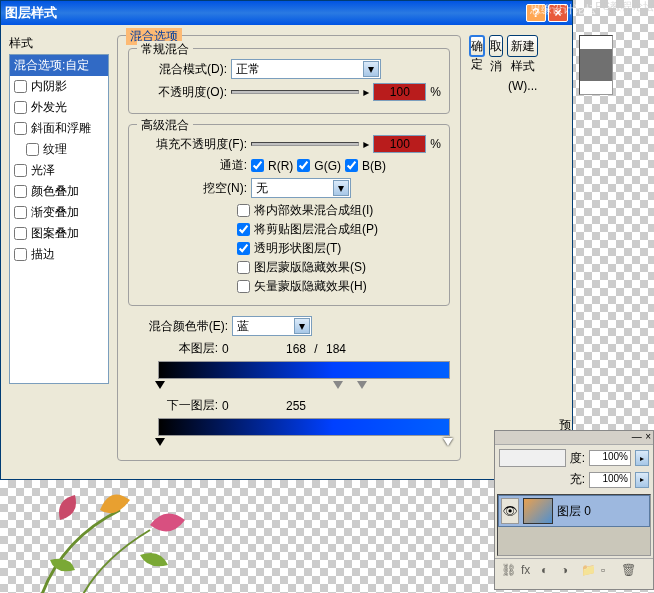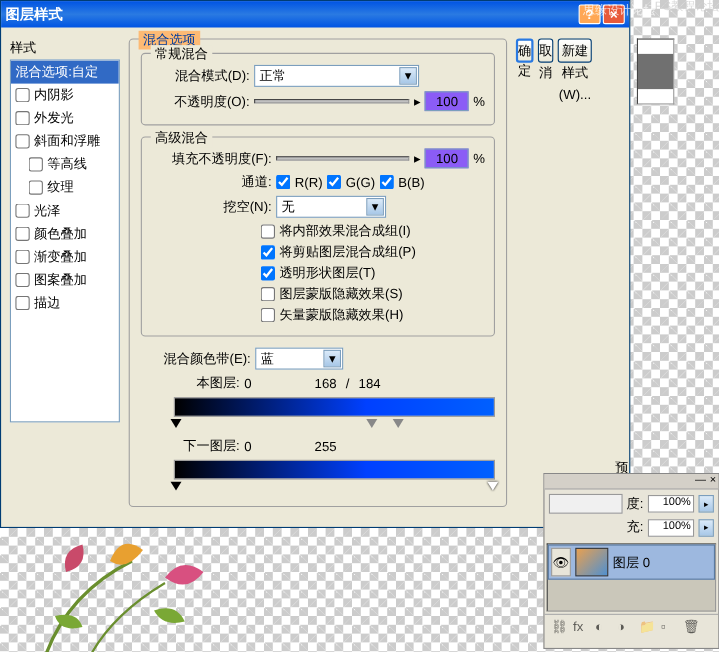--- a/index.html
+++ b/index.html
@@ -24,21 +24,21 @@
 .main-panel { flex: 1; }
 .fieldset { border: 1px solid #a0a0a0; border-radius: 4px; padding: 8px 10px 10px; margin-bottom: 8px; position: relative; }
 .fieldset-title { position: absolute; top: -8px; left: 8px; background: #fdba74; padding: 0 4px; color: #003c9e; }
 .sub-fieldset { border: 1px solid #a0a0a0; border-radius: 4px; padding: 6px 8px 8px; margin-top: 4px; position: relative; }
 .sub-title { position: absolute; top: -8px; left: 8px; background: #ece9d8; padding: 0 4px; }
 .row { display: flex; align-items: center; margin: 4px 0; gap: 4px; }
 .row label { text-align: right; }
 .combo { border: 1px solid #7b9ebd; background: #fff; height: 20px; display: flex; align-items: center; padding: 0 4px; position: relative; }
 .combo-arrow { position: absolute; right: 1px; top: 1px; width: 16px; height: 16px; background: linear-gradient(#dbeaf9,#a7c7e7); border: 1px solid #7b9ebd; display: flex; align-items: center; justify-content: center; }
 .slider-track { flex: 1; height: 4px; background: #c0c0c0; border: 1px inset #999; }
-.num-input { width: 40px; height: 18px; border: 1px solid #7b9ebd; background: #8b5cf6; text-align: center; padding: 1px; }
+.num-input { width: 53px; height: 18px; border: 1px solid #7b9ebd; background: #b91c1c; text-align: center; padding: 1px; }
 .checkbox-row { display: flex; align-items: center; gap: 4px; margin: 2px 0; padding-left: 100px; }
 .checkbox-row input { width: 13px; height: 13px; }
 .blend-gradient { height: 18px; background: linear-gradient(to right,#000 0%,#0040ff 60%,#0060ff 100%); border: 1px solid #999; margin: 2px 0; position: relative; }
 .blend-slider-marks { height: 12px; position: relative; }
 .marker { position: absolute; width: 0; height: 0; border-left: 5px solid transparent; border-right: 5px solid transparent; border-top: 8px solid #000; }
 .right-panel { width: 95px; display: flex; flex-direction: row; gap: 4px; }
 .btn { height: 22px; border: 1px solid #003c74; background: linear-gradient(#fff,#ece9d8); border-radius: 3px; cursor: pointer; text-align: center; line-height: 20px; }
 .btn.focus { border: 2px solid #2a7ae2; line-height: 18px; }
 .preview-check { display: flex; align-items: flex-end; gap: 4px; margin: 16px 0 4px; justify-content: center; }
 .preview-box { width: 60px; height: 60px; background: #fff; border: 1px inset #999; display: flex; align-items: center; justify-content: center; margin: 0 auto; }
@@ -95,24 +95,20 @@
         <div class="style-item">
             <input type="checkbox" style="">
             <span>外发光</span>
           </div>
         <div class="style-item">
             <input type="checkbox" style="">
             <span>斜面和浮雕</span>
           </div>
         <div class="style-item" style="padding-left:16px">
             <input type="checkbox" style="">
-            <span>等高线</span>
-          </div>
-        <div class="style-item" style="padding-left:16px">
-            <input type="checkbox" style="">
             <span>纹理</span>
           </div>
         <div class="style-item">
             <input type="checkbox" style="">
             <span>光泽</span>
           </div>
         <div class="style-item">
             <input type="checkbox" style="">
             <span>颜色叠加</span>
           </div>

